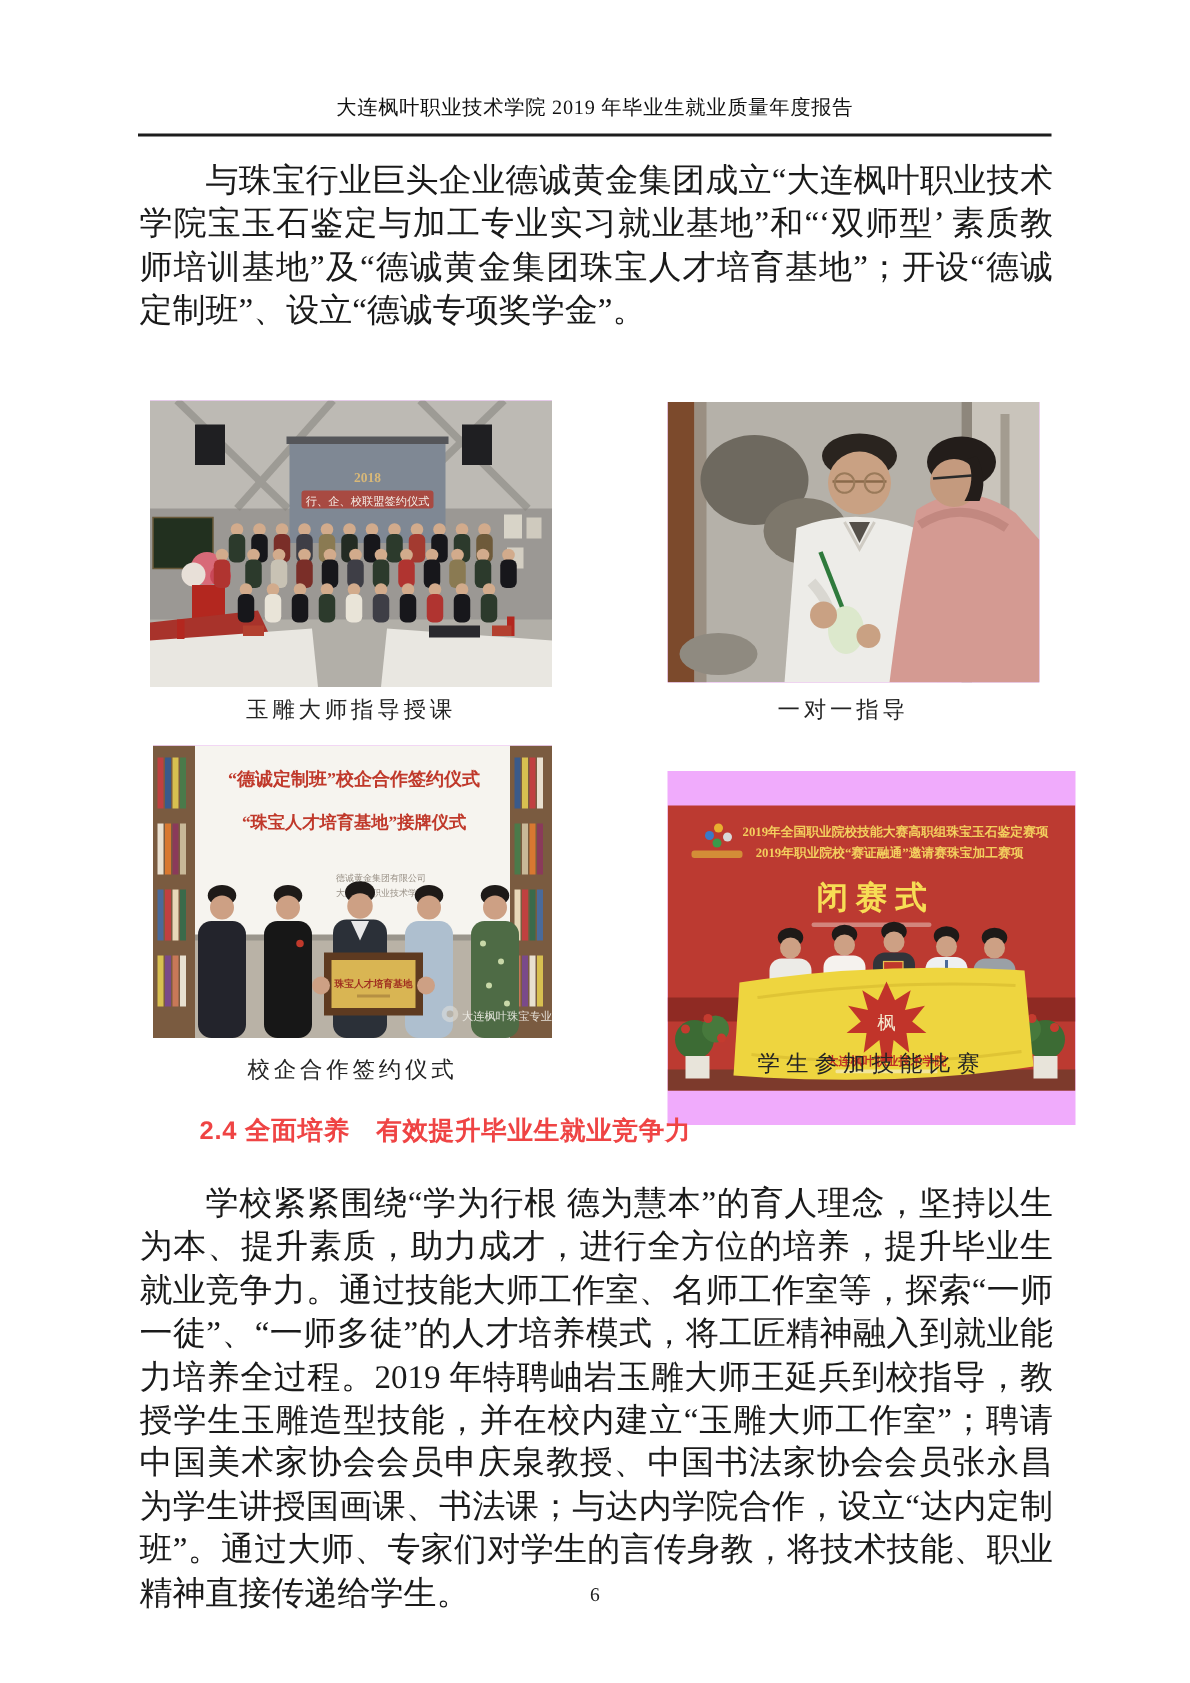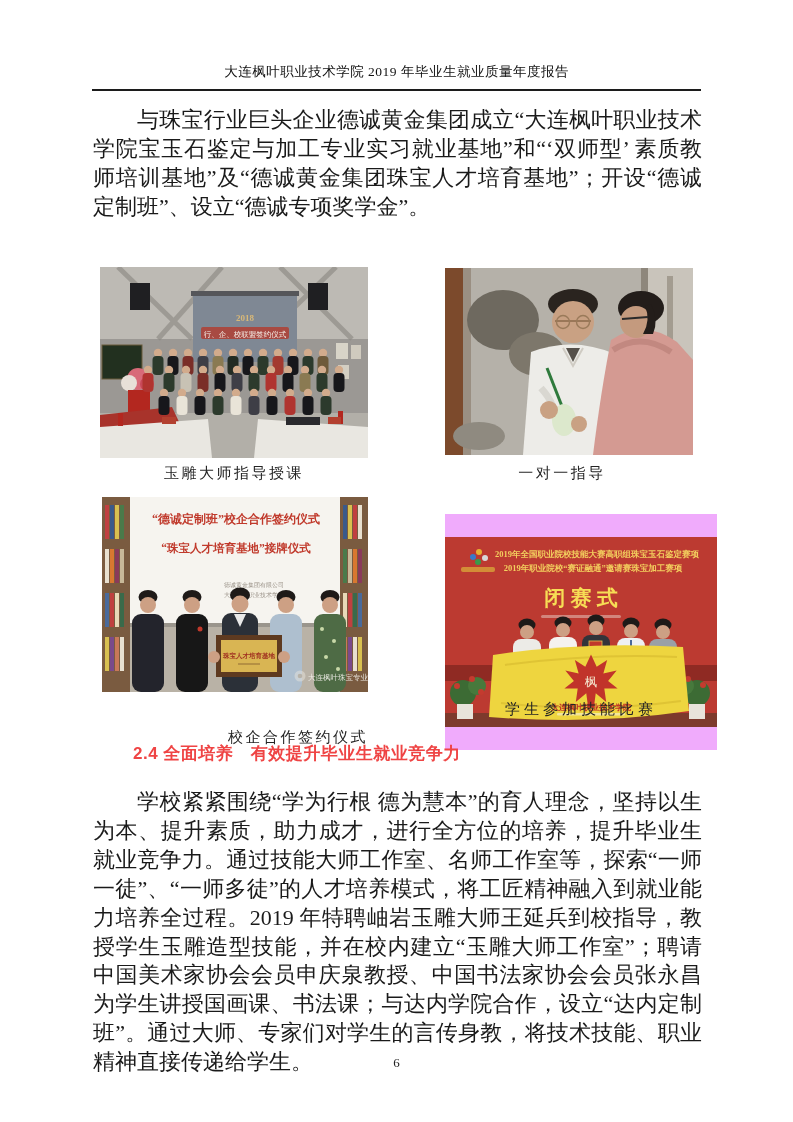--- a/index.html
+++ b/index.html
@@ -30,21 +30,21 @@
   #photo1 { left:100px; top:267px; width:268px; height:191px; }
   #photo2 { left:445px; top:268px; width:248px; height:187px; }
   #photo3 { left:102px; top:497px; width:266px; height:195px; }
   #photo4 { left:445px; top:502px; width:272px; height:236px;margin-top:12px; }
   .caption {
     position:absolute; text-align:center; font-size:15px; color:#242424;
     letter-spacing:2.5px;
   }
   #cap1 { left:100px; top:464px; width:268px; }
   #cap2 { left:438px; top:464px; width:248px;font-family:Liberation Mono, monospace; }
-  #cap3 { left:102px; top:728px; width:266px;text-align:right; }
+  #cap3 { left:102px; top:704px; width:266px; }
   #cap4 { left:445px; top:700px; width:272px; letter-spacing:4px; }
   .section-heading {
     position:absolute; left:133px; top:742px;
     font-family:"Liberation Sans", sans-serif;
     font-size:17px; font-weight:bold; color:#ef4444; letter-spacing:0.5px;
   }
   .page-number {
     position:absolute; top:1055px; left:0; width:100%;
     text-align:center; font-size:13px; color:#222;
   }

